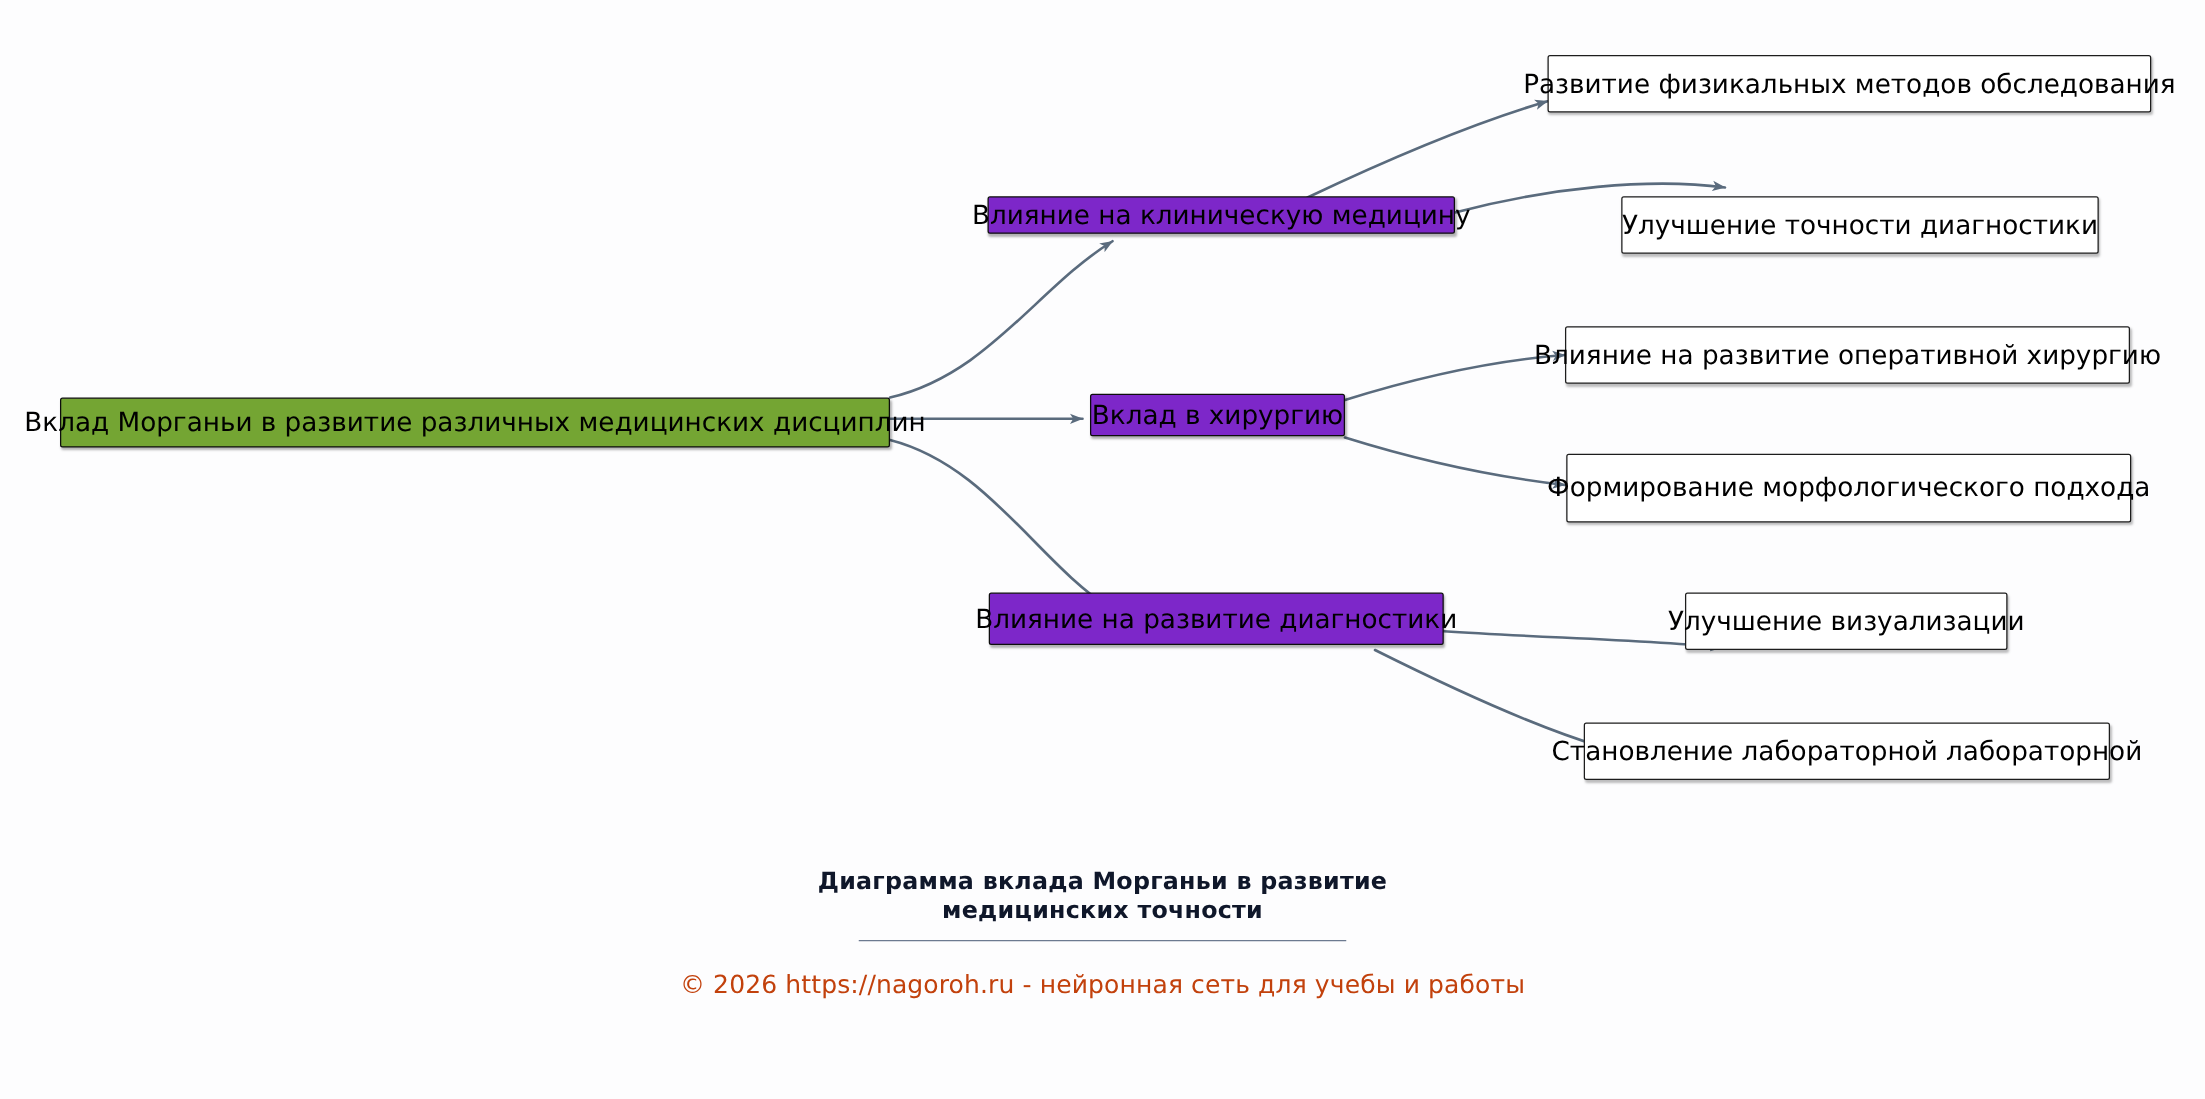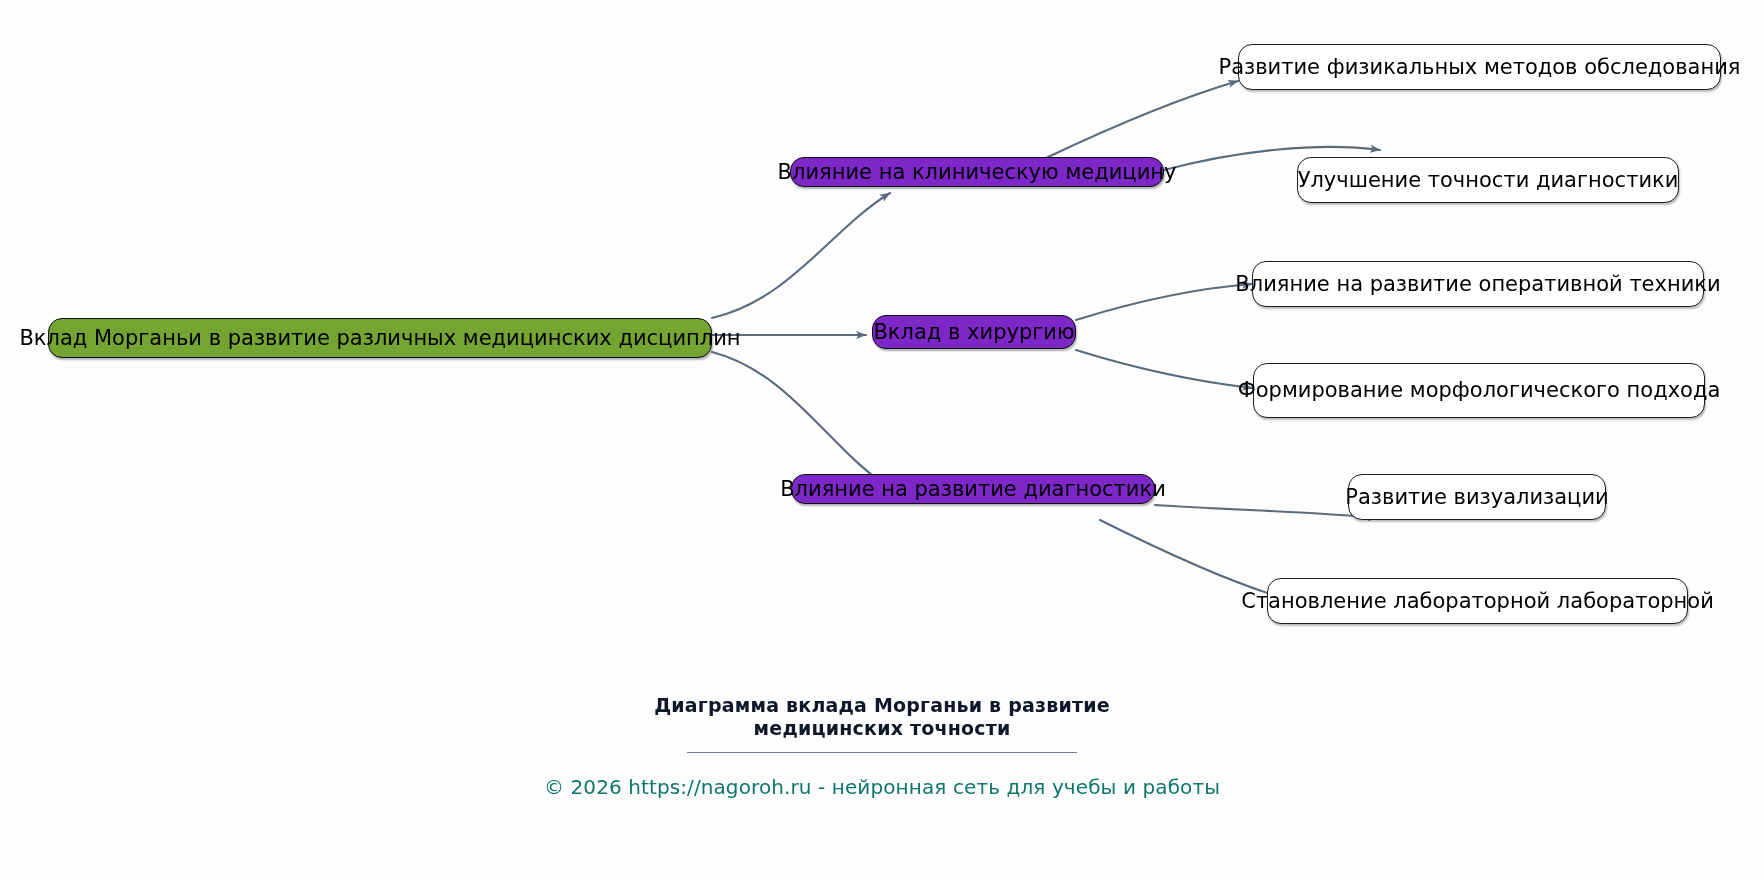--- a/index.html
+++ b/index.html
@@ -33,21 +33,21 @@
     pointer-events: none;
   }
 
   .node {
     position: absolute;
     box-sizing: border-box;
     display: flex;
     align-items: center;
     justify-content: center;
     white-space: nowrap;
-    border-radius: 14px;
+    border-radius: 2px;
     font-size: 21px;
     line-height: 1;
     color: #000000;
     padding: 0 18px;
   }
 
   .node-root {
     background: #74a533;
     border: 1.6px solid #0d0d0d;
     box-shadow: 1px 2px 2px rgba(0,0,0,0.30);
@@ -84,21 +84,21 @@
   #caption-divider {
     width: 390px;
     height: 0;
     margin: 12px auto 0 auto;
     border-top: 1.4px solid #6c7a90;
   }
   #footer-credit {
     margin-top: 22px;
     font-family: "DejaVu Sans", "Liberation Sans", sans-serif;
     font-size: 20px;
-    color: #0f766e;
+    color: #c2410c;
     letter-spacing: 0.1px;
   }
 </style>
 </head>
 <body>
 
 <div id="diagram-canvas">
 
   <svg id="edge-layer" viewBox="0 0 1764 879" width="1764" height="879" xmlns="http://www.w3.org/2000/svg">
     <defs>
@@ -127,42 +127,42 @@
   </div>
 
   <div class="node node-branch" style="left:790px; top:157px; width:374px; height:30px;text-align:center;">
     <span>Влияние на клиническую медицину</span>
   </div>
 
   <div class="node node-branch" style="left:872px; top:315px; width:204px; height:34px;">
     <span>Вклад в хирургию</span>
   </div>
 
-  <div class="node node-branch" style="left:791px; top:474px; width:364px; height:30px;">
+  <div class="node node-branch" style="left:791px; top:474px; width:364px; height:42px;">
     <span>Влияние на развитие диагностики</span>
   </div>
 
   <div class="node node-leaf" style="left:1238px; top:44px; width:483px; height:46px;">
     <span>Развитие физикальных методов обследования</span>
   </div>
 
   <div class="node node-leaf" style="left:1297px; top:157px; width:382px; height:46px;">
     <span>Улучшение точности диагностики</span>
   </div>
 
   <div class="node node-leaf" style="left:1252px; top:261px; width:452px; height:46px;">
-    <span>Влияние на развитие оперативной техники</span>
+    <span>Влияние на развитие оперативной хирургию</span>
   </div>
 
   <div class="node node-leaf" style="left:1253px; top:363px; width:452px; height:55px;">
     <span>Формирование морфологического подхода</span>
   </div>
 
   <div class="node node-leaf" style="left:1348px; top:474px; width:258px; height:46px;">
-    <span>Развитие визуализации</span>
+    <span>Улучшение визуализации</span>
   </div>
 
   <div class="node node-leaf" style="left:1267px; top:578px; width:421px; height:46px;">
     <span>Становление лабораторной лабораторной</span>
   </div>
 
   <div id="footer-block">
     <div id="diagram-caption">
       <div>Диаграмма вклада Морганьи в развитие</div>
       <div>медицинских точности</div>

